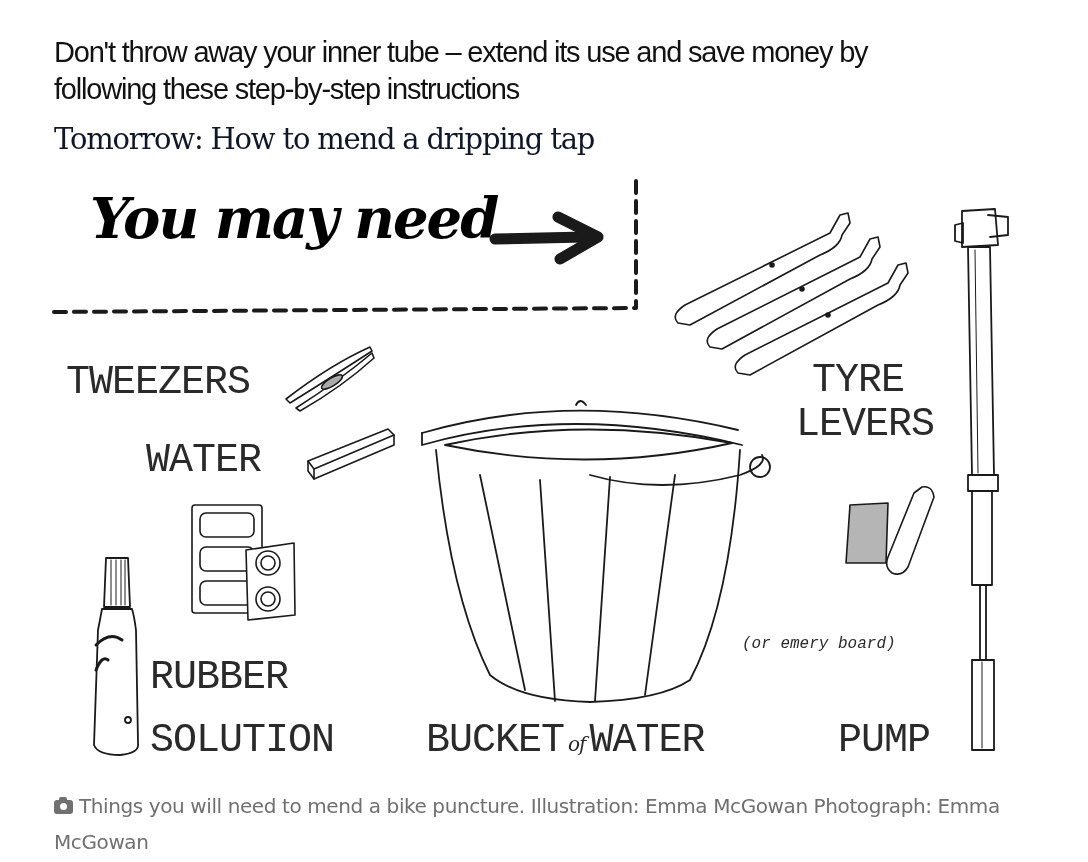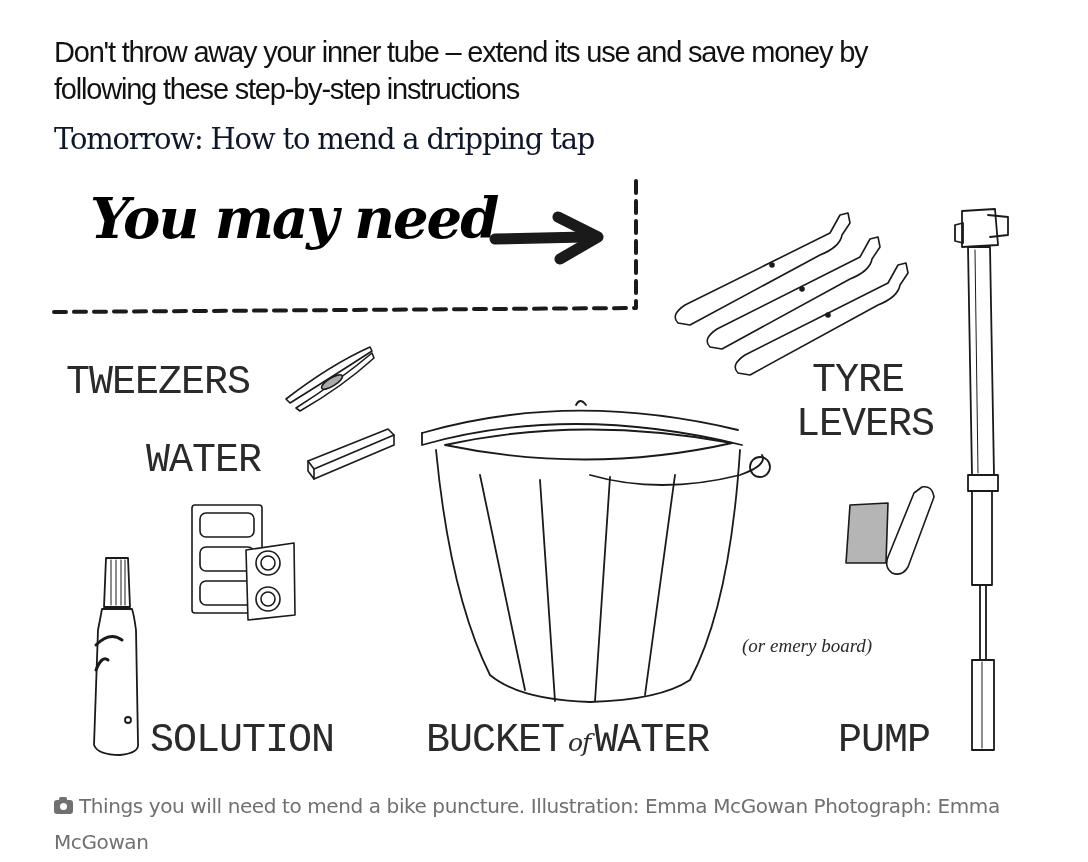--- a/index.html
+++ b/index.html
@@ -3,21 +3,21 @@
 <meta charset="utf-8">
 <style>
   html, body { margin: 0; padding: 0; background: #ffffff; }
   body { width: 1088px; height: 862px; overflow: hidden; position: relative; font-family: "Liberation Serif", serif; color: #121212; }
   .standfirst { position: absolute; left: 54px; top: 34px; width: 880px; font-family: Liberation Sans, sans-serif; font-size: 29px; line-height: 37px; letter-spacing: -1.2px; font-weight: 500; color: #121212; margin: 0; }
   .tomorrow { position: absolute; left: 54px; top: 121px; font-family: "DejaVu Serif", "Liberation Serif", serif; font-size: 29px; line-height: 37px; letter-spacing: -1.2px; color: #0f172a; margin: 0; }
   .figure { position: absolute; left: 50px; top: 175px; width: 1000px; height: 600px; }
   .figure svg { position: absolute; left: 0; top: 0; }
   .hand { font-family: "DejaVu Serif", serif; font-style: italic; font-weight: bold; }
   .label { position: absolute; font-family: "Liberation Mono", "DejaVu Sans Mono", monospace; color: #2a2a2a; letter-spacing: -1px; line-height: 1; white-space: nowrap; }
-  .sub { position: absolute; font-family: Liberation Serif, serif; font-style: italic; color: #2a2a2a; font-size: 19px; white-space: nowrap; }
+  .sub { position: absolute; font-family: Liberation Mono, monospace; font-style: italic; color: #2a2a2a; font-size: 16px; white-space: nowrap; }
   .caption { position: absolute; left: 54px; top: 788px; width: 1000px; font-family: "DejaVu Sans", "Liberation Sans", sans-serif; font-size: 20px; line-height: 36px; color: #707070; letter-spacing: -0.4px; }
   .cam { display: inline-block; width: 19px; height: 14px; background: #707070; border-radius: 3px; position: relative; margin-right: 6px; vertical-align: -1px; }
   .cam::before { content: ""; position: absolute; left: 5px; top: -3px; width: 8px; height: 4px; background: #707070; border-radius: 2px 2px 0 0; }
   .cam::after { content: ""; position: absolute; left: 6px; top: 3px; width: 7px; height: 7px; background: #fff; border-radius: 50%; }
 </style>
 </head>
 <body>
 
 <p class="standfirst">Don't throw away your inner tube – extend its use and save money by following these step-by-step instructions</p>
 <p class="tomorrow">Tomorrow: How to mend a dripping tap</p>
@@ -103,23 +103,24 @@
       <path d="M930 410 L930 485 M936 410 L936 485"></path>
       <rect x="922" y="485" width="22" height="90"></rect>
       <path d="M932 487 L932 573" stroke-width="1"></path>
     </g>
   </svg>
 
   <span class="hand" style="position:absolute;left:40px;top:10px;font-size:56px;letter-spacing:-2px;color:#000000;">You may need</span>
 
   <span class="label" style="left:16px;top:188px;font-size:40px;">TWEEZERS</span>
   <span class="label" style="left:96px;top:266px;font-size:40px;">WATER</span>
+  <span class="label" style="left:100px;top:483px;font-size:40px;">RUBBER</span>
   <span class="label" style="left:100px;top:546px;font-size:40px;">SOLUTION</span>
   <span class="label" style="left:376px;top:546px;font-size:40px;">
-    <span>BUCKET</span><span style="font-family:'DejaVu Serif',serif;font-style:italic;font-size:25px;margin:0 4px;">of</span><span>WATER</span>
+    <span>BUCKET</span><span style="font-family:'DejaVu Serif',serif;font-style:italic;font-size:20px;margin:0 4px;">of</span><span>WATER</span>
   </span>
   <span class="label" style="left:762px;top:186px;font-size:40px;">TYRE</span>
   <span class="label" style="left:746px;top:230px;font-size:40px;">LEVERS</span>
   <span class="sub" style="left:692px;top:460px;">(or emery board)</span>
   <span class="label" style="left:788px;top:546px;font-size:40px;">PUMP</span>
 </div>
 
 <div class="caption">
   <span class="cam"></span><span>Things you will need to mend a bike puncture. Illustration: Emma McGowan Photograph: Emma McGowan</span>
 </div>

